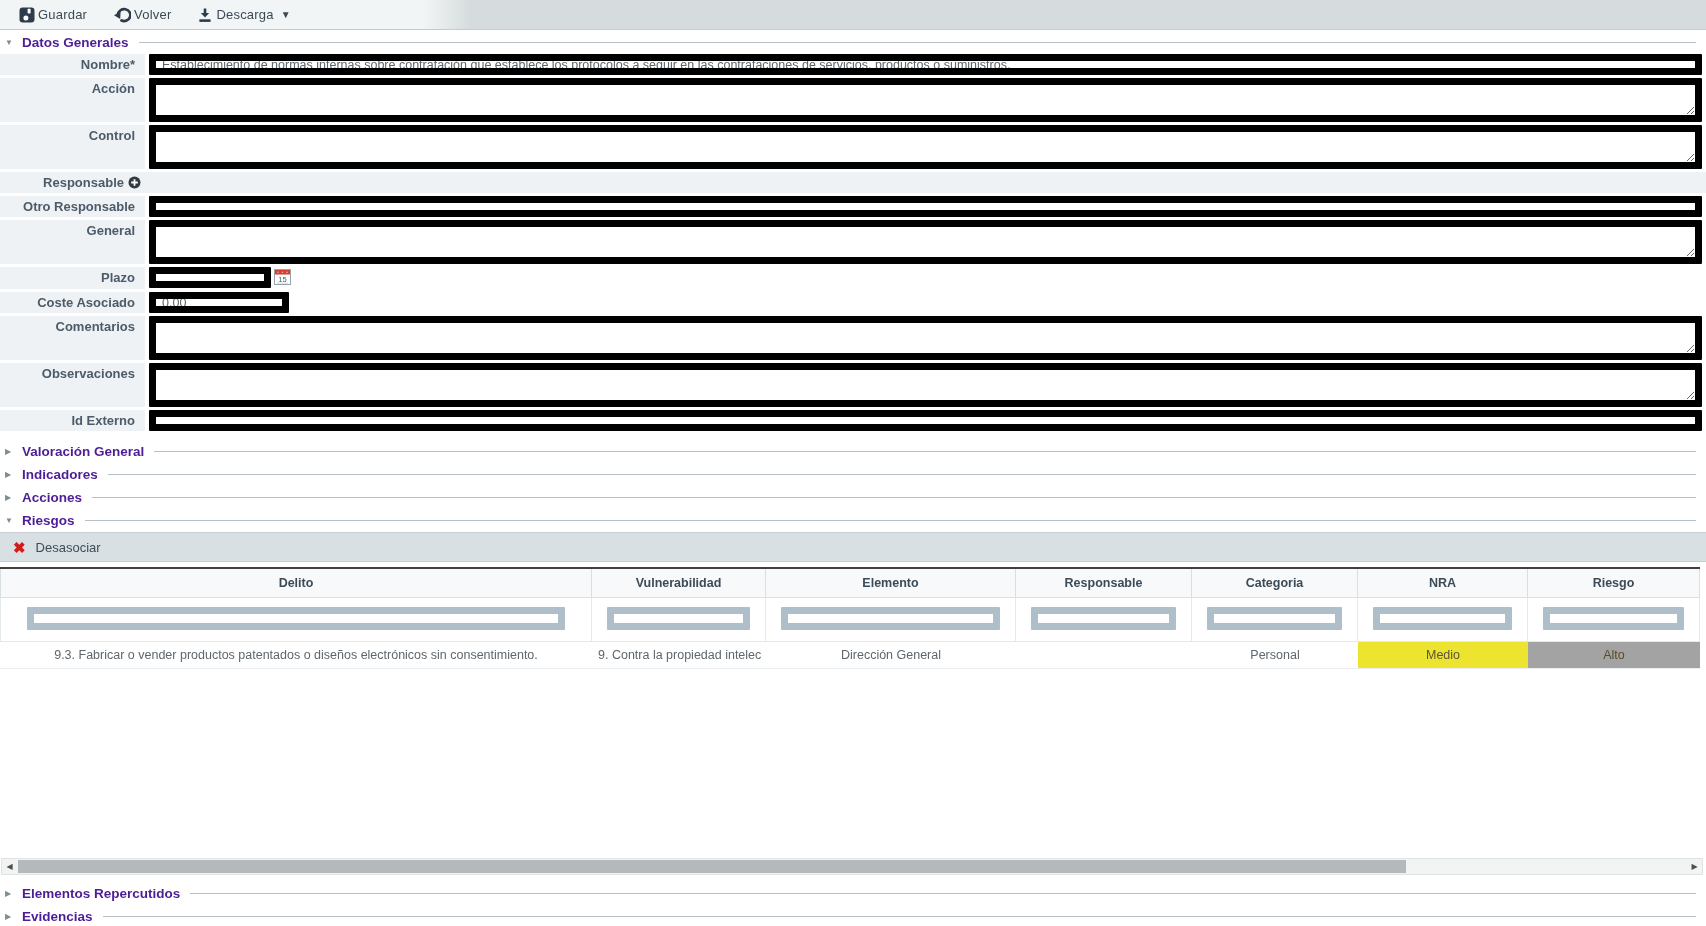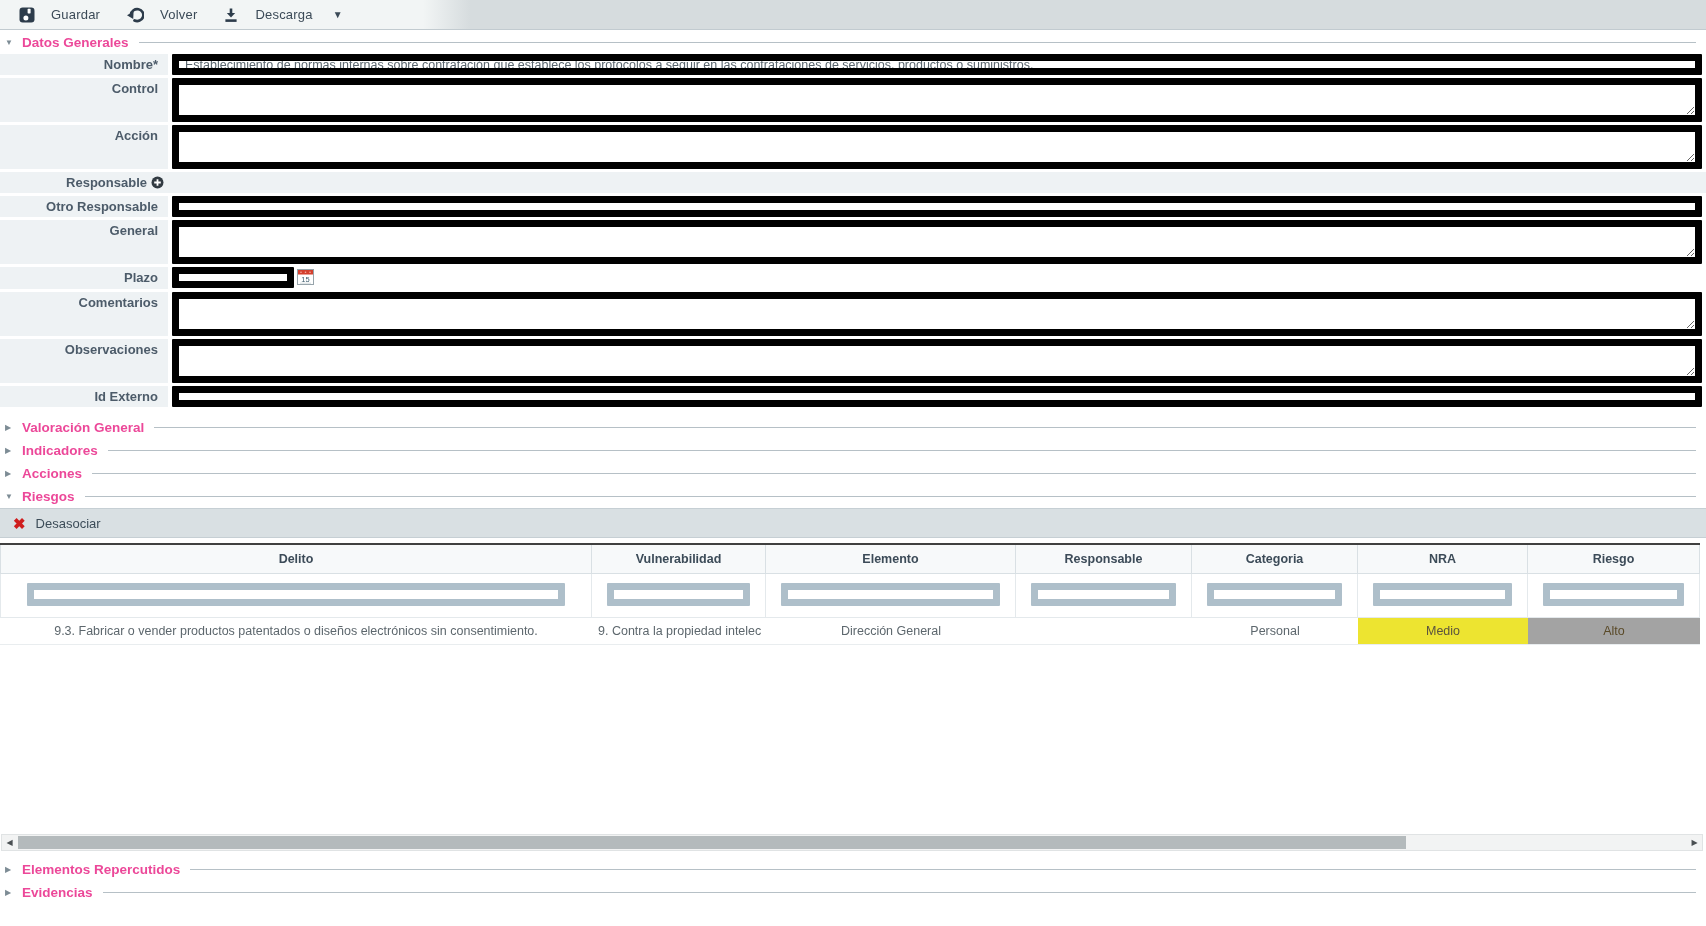--- a/index.html
+++ b/index.html
@@ -14,41 +14,41 @@
   .toolbar {
     position:relative; height:30px; background:#d6dcde;
     border-bottom:1px solid #c2cbd0;
   }
   .toolbar-inner {
     position:absolute; left:0; top:0; bottom:0; width:470px;
     background:linear-gradient(90deg,#f2f5f5 90%, #d6dcde);
     display:flex; align-items:center; padding-left:6px;
   }
   .tbtn {
-    display:flex; align-items:center; gap:16px;
+    display:flex; align-items:center; gap:3px;
     padding:0 13px; height:100%; cursor:pointer;
     font-size:13px; color:#3b4a57; letter-spacing:.2px;text-align:right;
   }
   .tbtn svg { display:block; }
   .caret { font-size:10px; color:#3b4a57; margin-left:4px; }
   
   .section-hdr {
     display:flex; align-items:center; gap:8px;
     padding:5px 4px 4px 5px; cursor:pointer; height:23px;
   }
   .arrow-glyph { font-size:8px; color:#7d8c95; width:9px; flex:0 0 auto; }
   .section-title {
-    font-size:13.5px; font-weight:bold; color:#ec4899; white-space:nowrap;
+    font-size:13.5px; font-weight:bold; color:#4c1d95; white-space:nowrap;
   }
   .section-line { flex:1; height:1px; background:#b6c0c6; margin:0 6px 0 2px; }
   
   .form { margin-top:1px; }
   .frow { display:flex; margin-bottom:3px; }
   .flabel {
-    width:168px; flex:0 0 auto; background:#eef2f4;
+    width:145px; flex:0 0 auto; background:#eef2f4;
     display:flex; justify-content:flex-end; align-items:flex-start;
     padding:3px 10px 3px 0; font-size:13px; font-weight:bold; color:#4c5b69;
     white-space:nowrap;
   }
   .frow-band { background:#eef2f4; }
   .frow-band .flabel { background:transparent; padding-right:4px; }
   .ffield { flex:1; padding:0 4px 0 4px; display:flex; align-items:flex-start; }
   .txt, .tarea, .filter-input {
     border:7px solid #000000; background:#fff; color:#5a666e;
     font-family:"Liberation Sans", sans-serif; font-size:12.5px;
@@ -159,28 +159,28 @@
 <div class="form">
 
   <div class="frow">
     <div class="flabel">Nombre*</div>
     <div class="ffield">
       <input class="txt" type="text" value="Establecimiento de normas internas sobre contratación que establece los protocolos a seguir en las contrataciones de servicios, productos o suministros." style="">
     </div>
   </div>
 
   <div class="frow">
+    <div class="flabel">Acción</div>
+    <div class="ffield">
+        <textarea class="tarea" style=""></textarea>
+      </div>
+  </div>
+
+  <div class="frow">
     <div class="flabel">Control</div>
-    <div class="ffield">
-        <textarea class="tarea" style=""></textarea>
-      </div>
-  </div>
-
-  <div class="frow">
-    <div class="flabel">Acción</div>
     <div class="ffield">
         <textarea class="tarea" style=""></textarea>
       </div>
   </div>
 
   <div class="frow frow-band" style="height:21px;">
     <div class="flabel">
       <span>Responsable</span>
       <span class="plus-icon">
         <svg width="13" height="13" viewBox="0 0 13 13">
@@ -217,20 +217,26 @@
             <circle cx="4" cy="4.2" r="0.8" fill="#f3b0a8"></circle>
             <circle cx="8.5" cy="4.2" r="0.8" fill="#f3b0a8"></circle>
             <circle cx="13" cy="4.2" r="0.8" fill="#f3b0a8"></circle>
             <text x="8.5" y="13.6" font-size="7.5" font-family="Liberation Sans, sans-serif" fill="#3f5d6e" text-anchor="middle">15</text>
             <path d="M3 15.2 h11" stroke="#c9d2d6" stroke-width="0.8"></path>
           </svg>
       </button>
     </div>
   </div>
 
+  <div class="frow">
+    <div class="flabel">Coste Asociado</div>
+    <div class="ffield">
+      <input class="txt txt-coste" style="width: 140px;" type="text" value="0,00">
+    </div>
+  </div>
 
   <div class="frow">
     <div class="flabel">Comentarios</div>
     <div class="ffield">
         <textarea class="tarea" style=""></textarea>
       </div>
   </div>
 
   <div class="frow">
     <div class="flabel">Observaciones</div>

